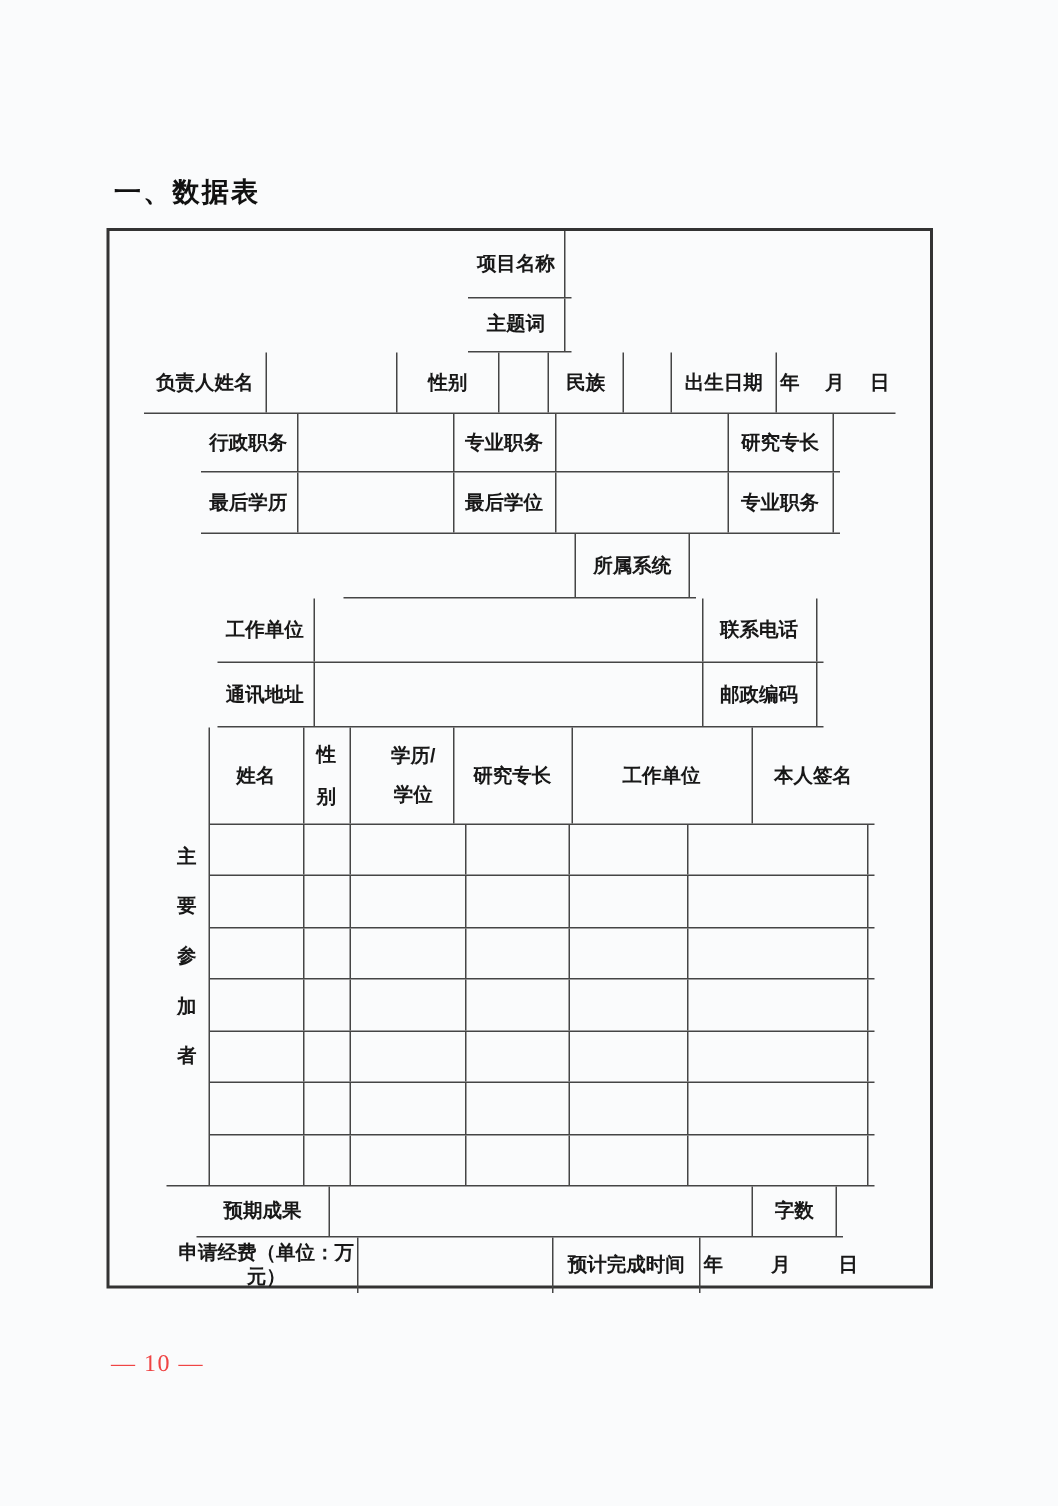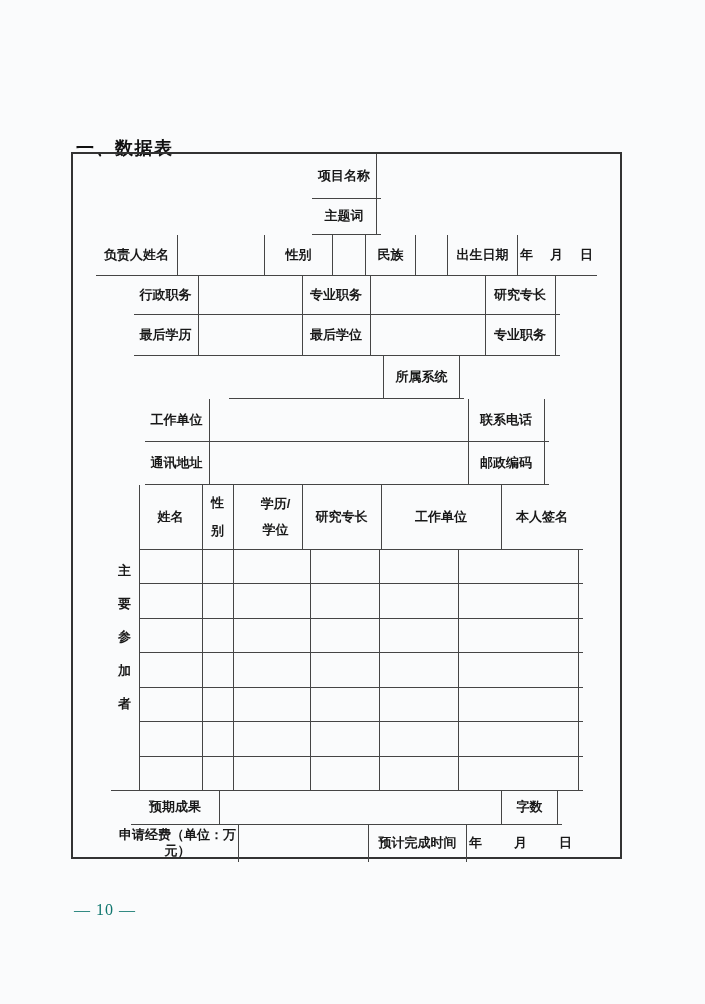--- a/index.html
+++ b/index.html
@@ -9,21 +9,20 @@
     width:705px; height:1004px;
     background:#fafbfc;
     font-family:"Liberation Sans","DejaVu Sans",sans-serif;
     color:#161616;
     overflow:hidden;
   }
   .title {
     position:absolute; left:76px; top:116px;
     font-size:18px; font-weight:bold; letter-spacing:1.5px;
     color:#111;
-    margin-top:20px;
   }
   .form-table {
     position:absolute; left:71px; top:152px;
     width:551px; height:707px;
     border:2px solid #333;
     display:flex; flex-direction:column;
     background:transparent;
     align-items:center;
   }
   .row { display:flex; border-bottom:1px solid #454545; flex:0 0 auto; }
@@ -59,21 +58,21 @@
   .p-body .p-row { flex:1 1 auto; }
   .p-body .p-row:last-child { border-bottom:none; }
   .pc1{width:63px}.pc2{width:31px}.pc3{width:77px}.pc4{width:69px}
   .pc5{width:79px}.pc6{width:120px}.pc7{flex:1 1 auto}
   .vstack { display:flex; flex-direction:column; align-items:center; gap:12px; }
   .twolines { display:flex; flex-direction:column; align-items:center; gap:9px;margin-left:16px; }
 
   .page-number {
     position:absolute; left:74px; top:901px;
     font-family:"Liberation Serif","DejaVu Serif",serif;
-    font-size:16px; color:#0f766e; letter-spacing:1px;
+    font-size:16px; color:#ef4444; letter-spacing:1px;
   }
   .datecell { letter-spacing:2px; }
 </style>
 </head>
 <body>
 
 <div class="page">
 
   <div class="title">一、数据表</div>
 

